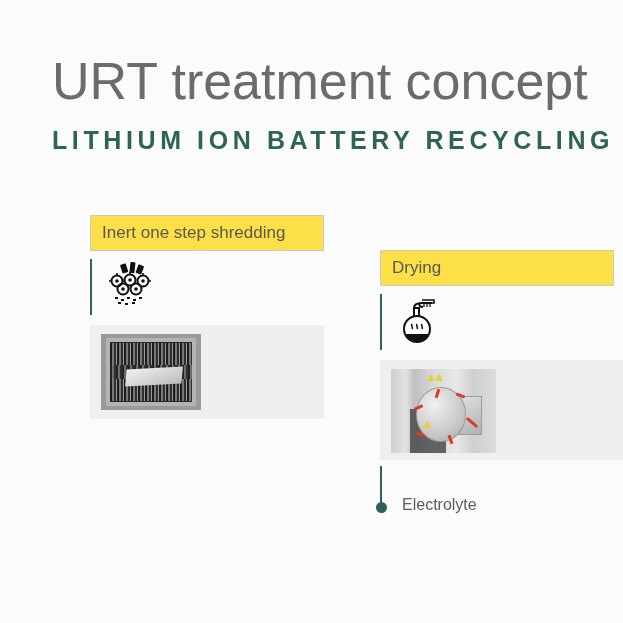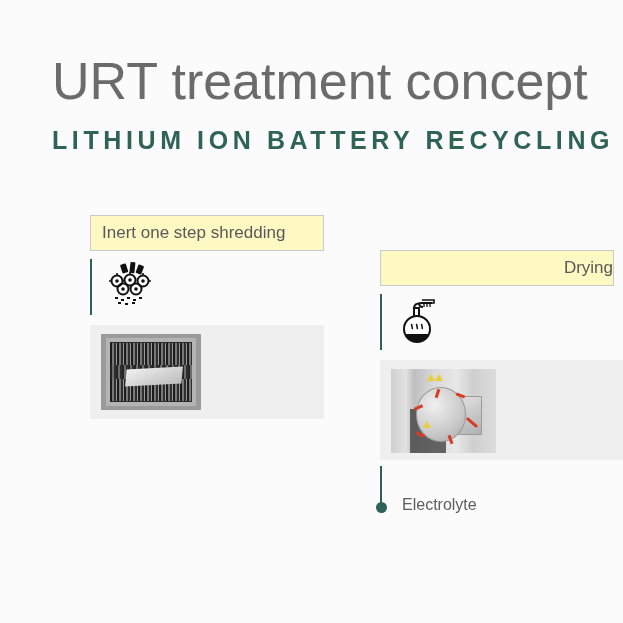--- a/index.html
+++ b/index.html
@@ -65,32 +65,32 @@
   }
   .badge-wrap { height: 40px; }
 
   .step-body {
     margin-left: 38px;
     position: relative;
   }
 
   .step-label {
     border: 1px solid #c9c9c9;
-    background: #fef9c3;
+    background: #fde047;
     box-sizing: border-box;
     height: 36px;
     line-height: 34px;
     padding: 0 0 0 11px;
     font-size: 17px;
     color: #595959;
     width: 234px;
     white-space: nowrap;
     overflow: hidden;
   }
-  #step-2 .step-label { width: 234px; text-align: right; }
+  #step-2 .step-label { width: 234px; }
 
   
   .icon-row {
     position: relative;
     height: 56px;
     margin-top: 8px;
     padding-left: 12px;
   }
   .connector {
     position: absolute;

